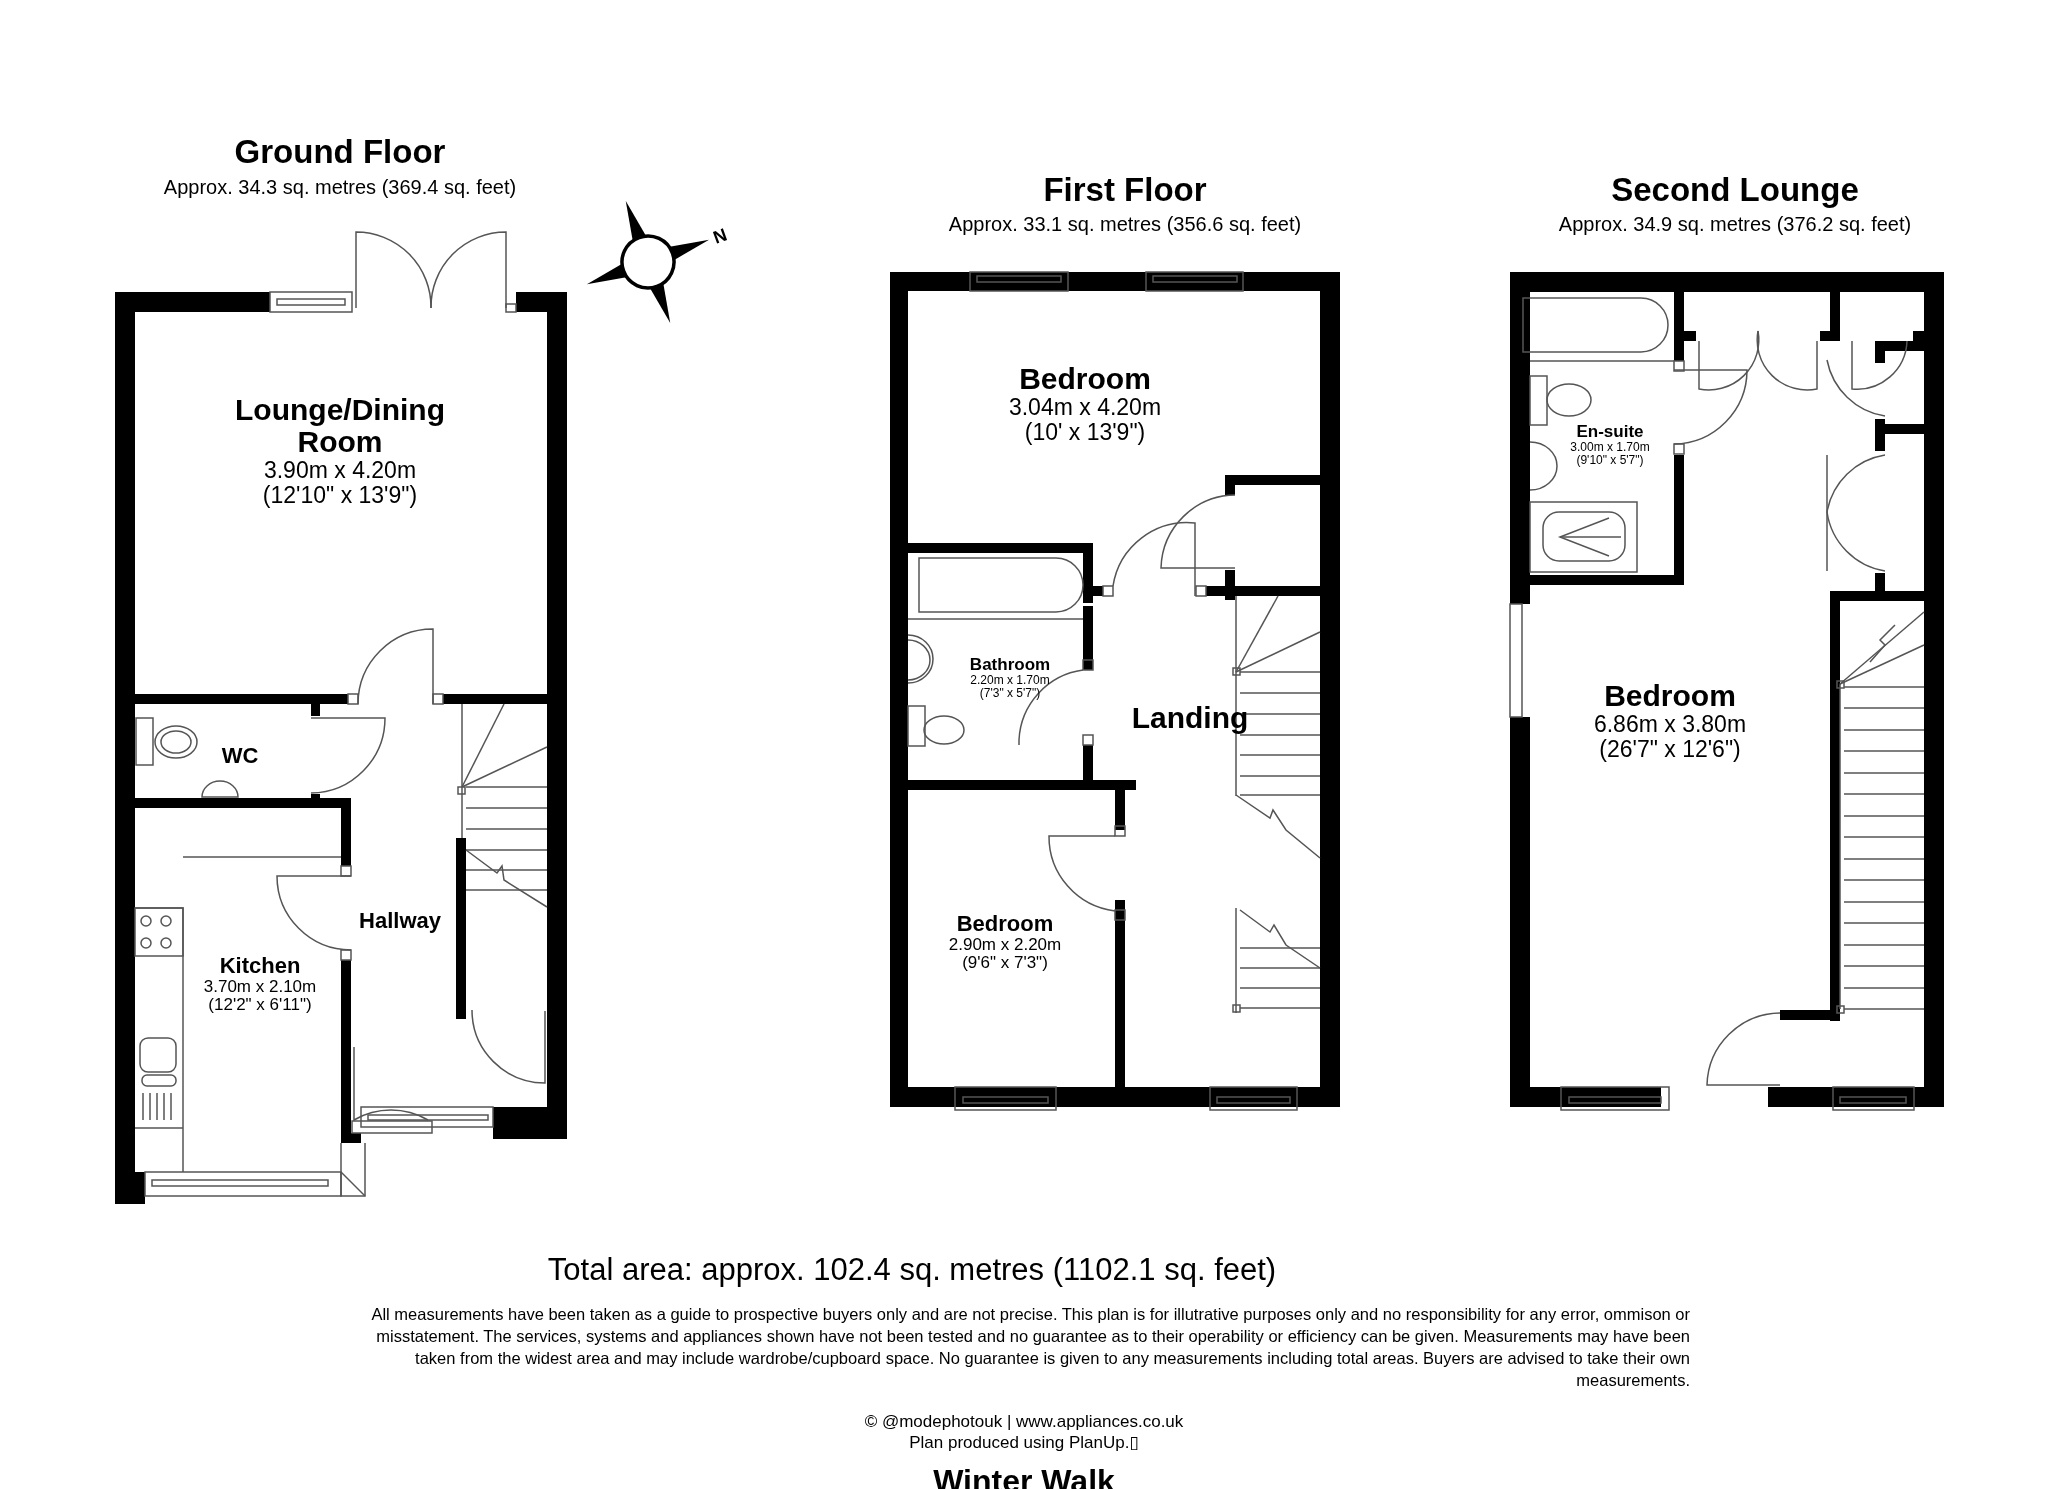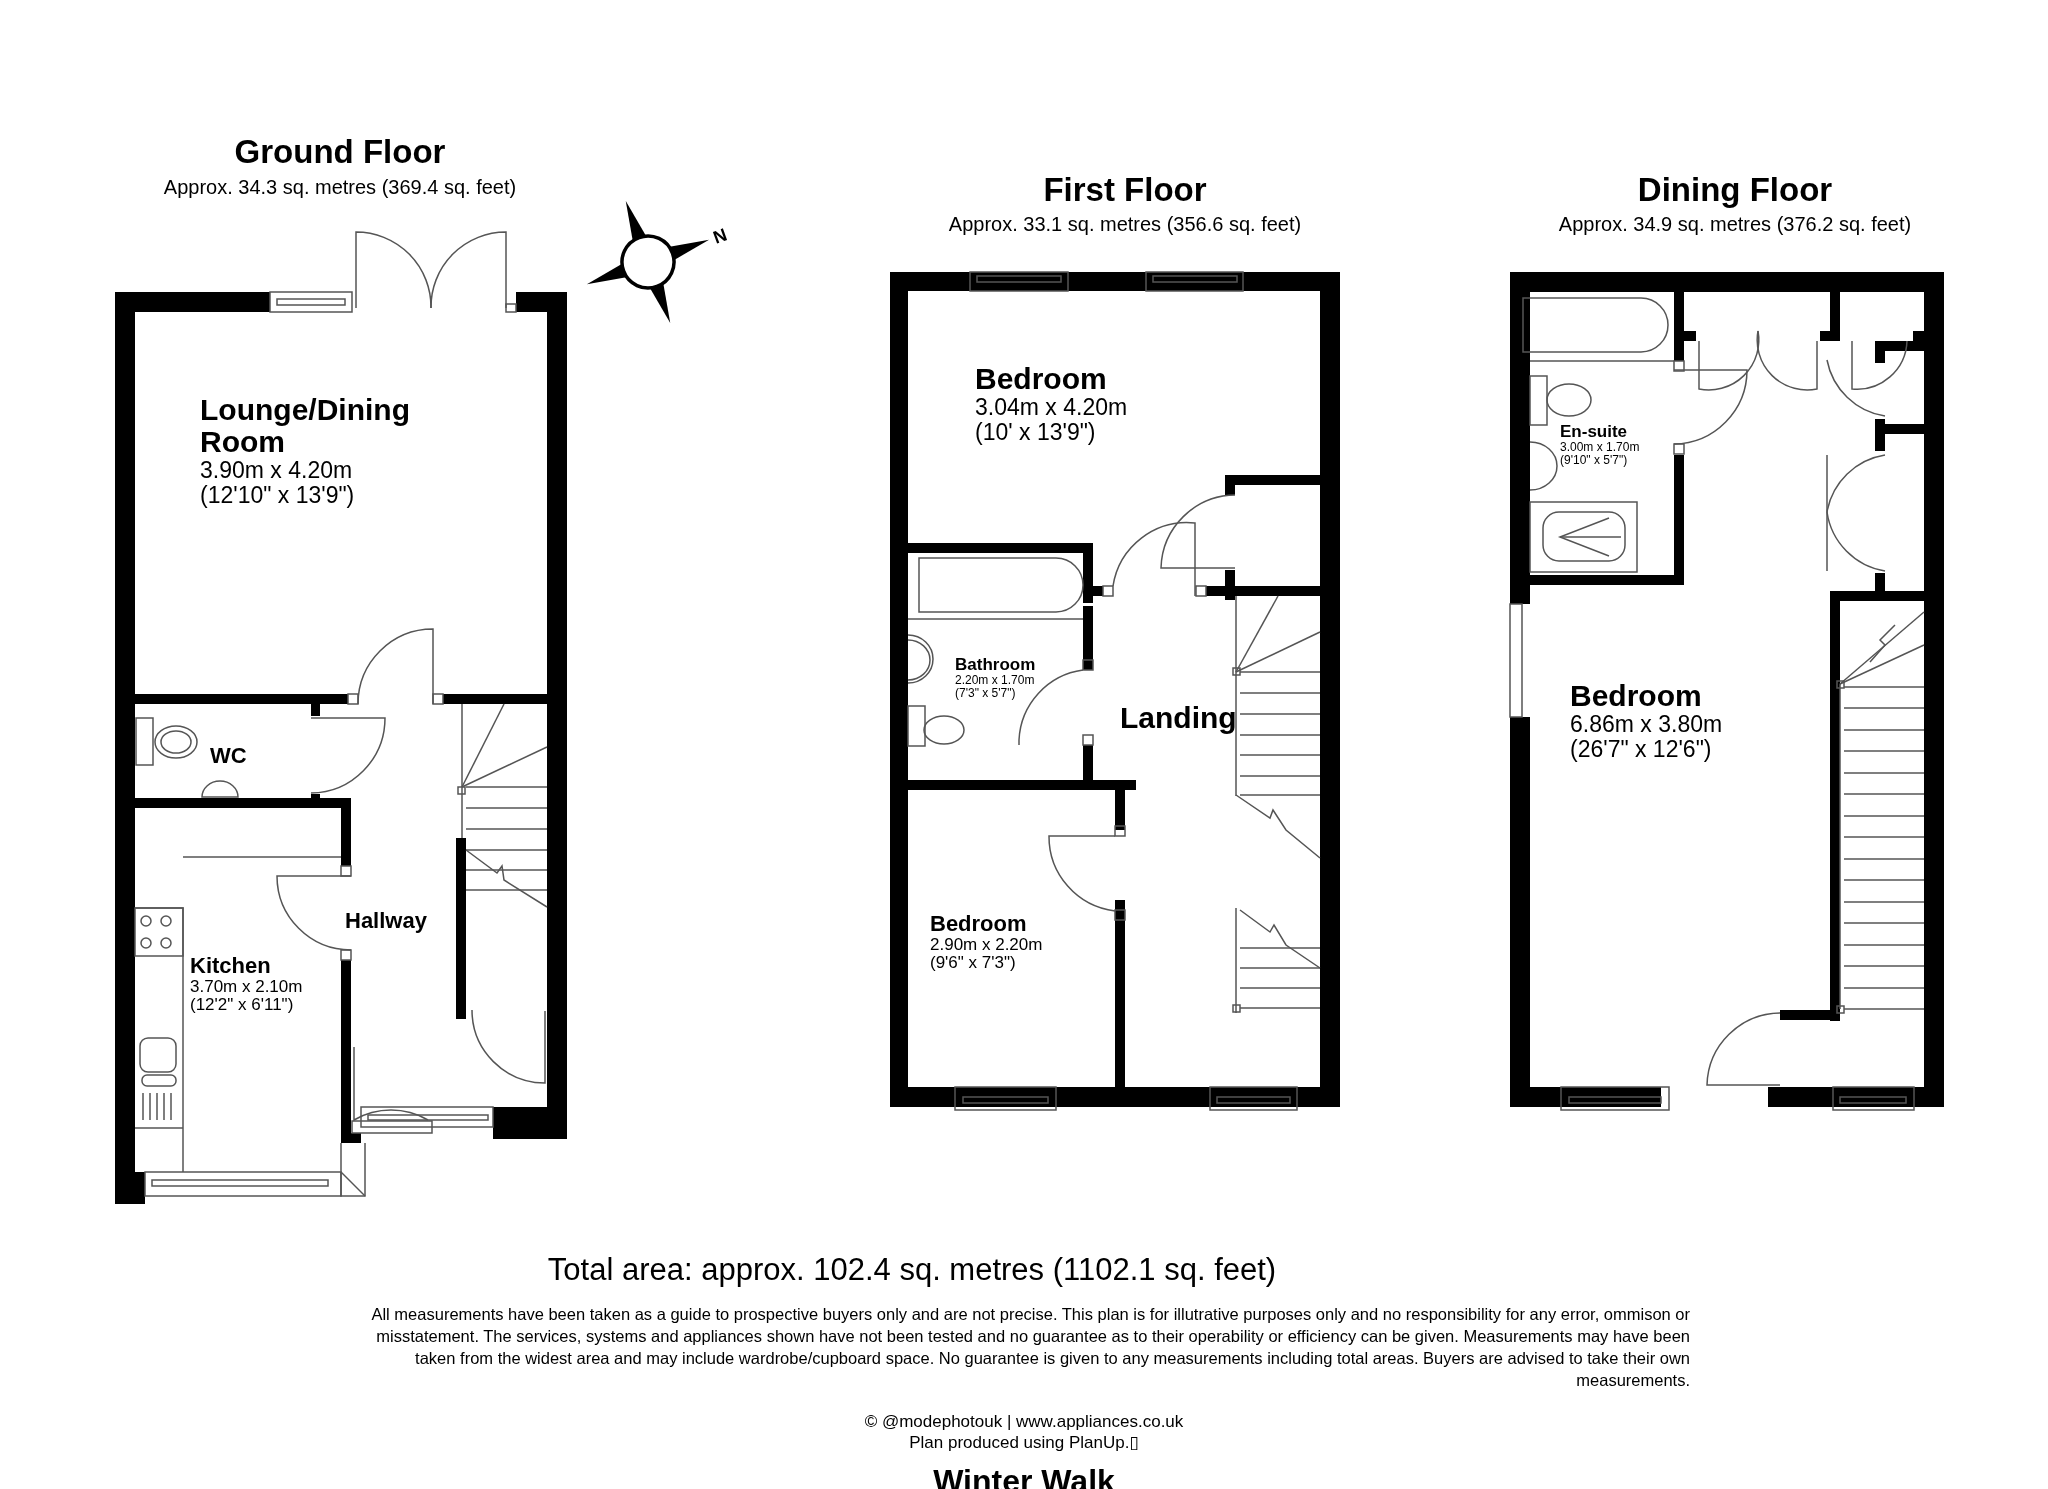--- a/index.html
+++ b/index.html
@@ -1,20 +1,20 @@
 <!DOCTYPE html>
 <html><head>
 <meta charset="utf-8">
 <style>
   html, body { margin: 0; padding: 0; background: #ffffff; }
   body { width: 2048px; height: 1489px; position: relative; overflow: hidden;
          font-family: "Liberation Sans", sans-serif; color: #000; }
   .floor-title { position: absolute; text-align: center; font-weight: bold; font-size: 33px; line-height: 36px; }
   .floor-sub { position: absolute; text-align: center; font-size: 20px; line-height: 22px; }
-  .room { position: absolute; text-align: left; white-space: nowrap; }
+  .room { position: absolute; text-align: center; white-space: nowrap; }
   .room .rname { font-weight: bold; display: block; }
   .room .rdim { display: block; }
   .lg .rname { font-size: 30px; line-height: 32px; }
   .lg .rdim { font-size: 23px; line-height: 25px; }
   .md .rname { font-size: 22px; line-height: 24px; }
   .md .rdim { font-size: 17px; line-height: 18px; }
   .sm .rname { font-size: 17px; line-height: 18px; }
   .sm .rdim { font-size: 12px; line-height: 13px; }
   #plan { position: absolute; left: 0; top: 0; }
   .total { position: absolute; left: 0; width: 1824px; top: 1252px; text-align: center; font-size: 31px; }
@@ -24,21 +24,21 @@
 </style>
 </head>
 <body>
 
 <div class="floor-title" style="left:140px;width:400px;top:134px;">Ground Floor</div>
 <div class="floor-sub" style="left:100px;width:480px;top:176px;">Approx. 34.3 sq. metres (369.4 sq. feet)</div>
 
 <div class="floor-title" style="left:925px;width:400px;top:172px;">First Floor</div>
 <div class="floor-sub" style="left:885px;width:480px;top:213px;">Approx. 33.1 sq. metres (356.6 sq. feet)</div>
 
-<div class="floor-title" style="left:1535px;width:400px;top:172px;">Dining Floor</div>
+<div class="floor-title" style="left:1535px;width:400px;top:172px;">Second Lounge</div>
 <div class="floor-sub" style="left:1495px;width:480px;top:213px;">Approx. 34.9 sq. metres (376.2 sq. feet)</div>
 
 <svg id="plan" width="2048" height="1489" viewBox="0 0 2048 1489" xmlns="http://www.w3.org/2000/svg">
   <g fill="none" stroke="#555" stroke-width="1.5">
   </g>
 
   <g>
 
     <g fill="#000">
       <rect x="115" y="292" width="155" height="20"></rect>

